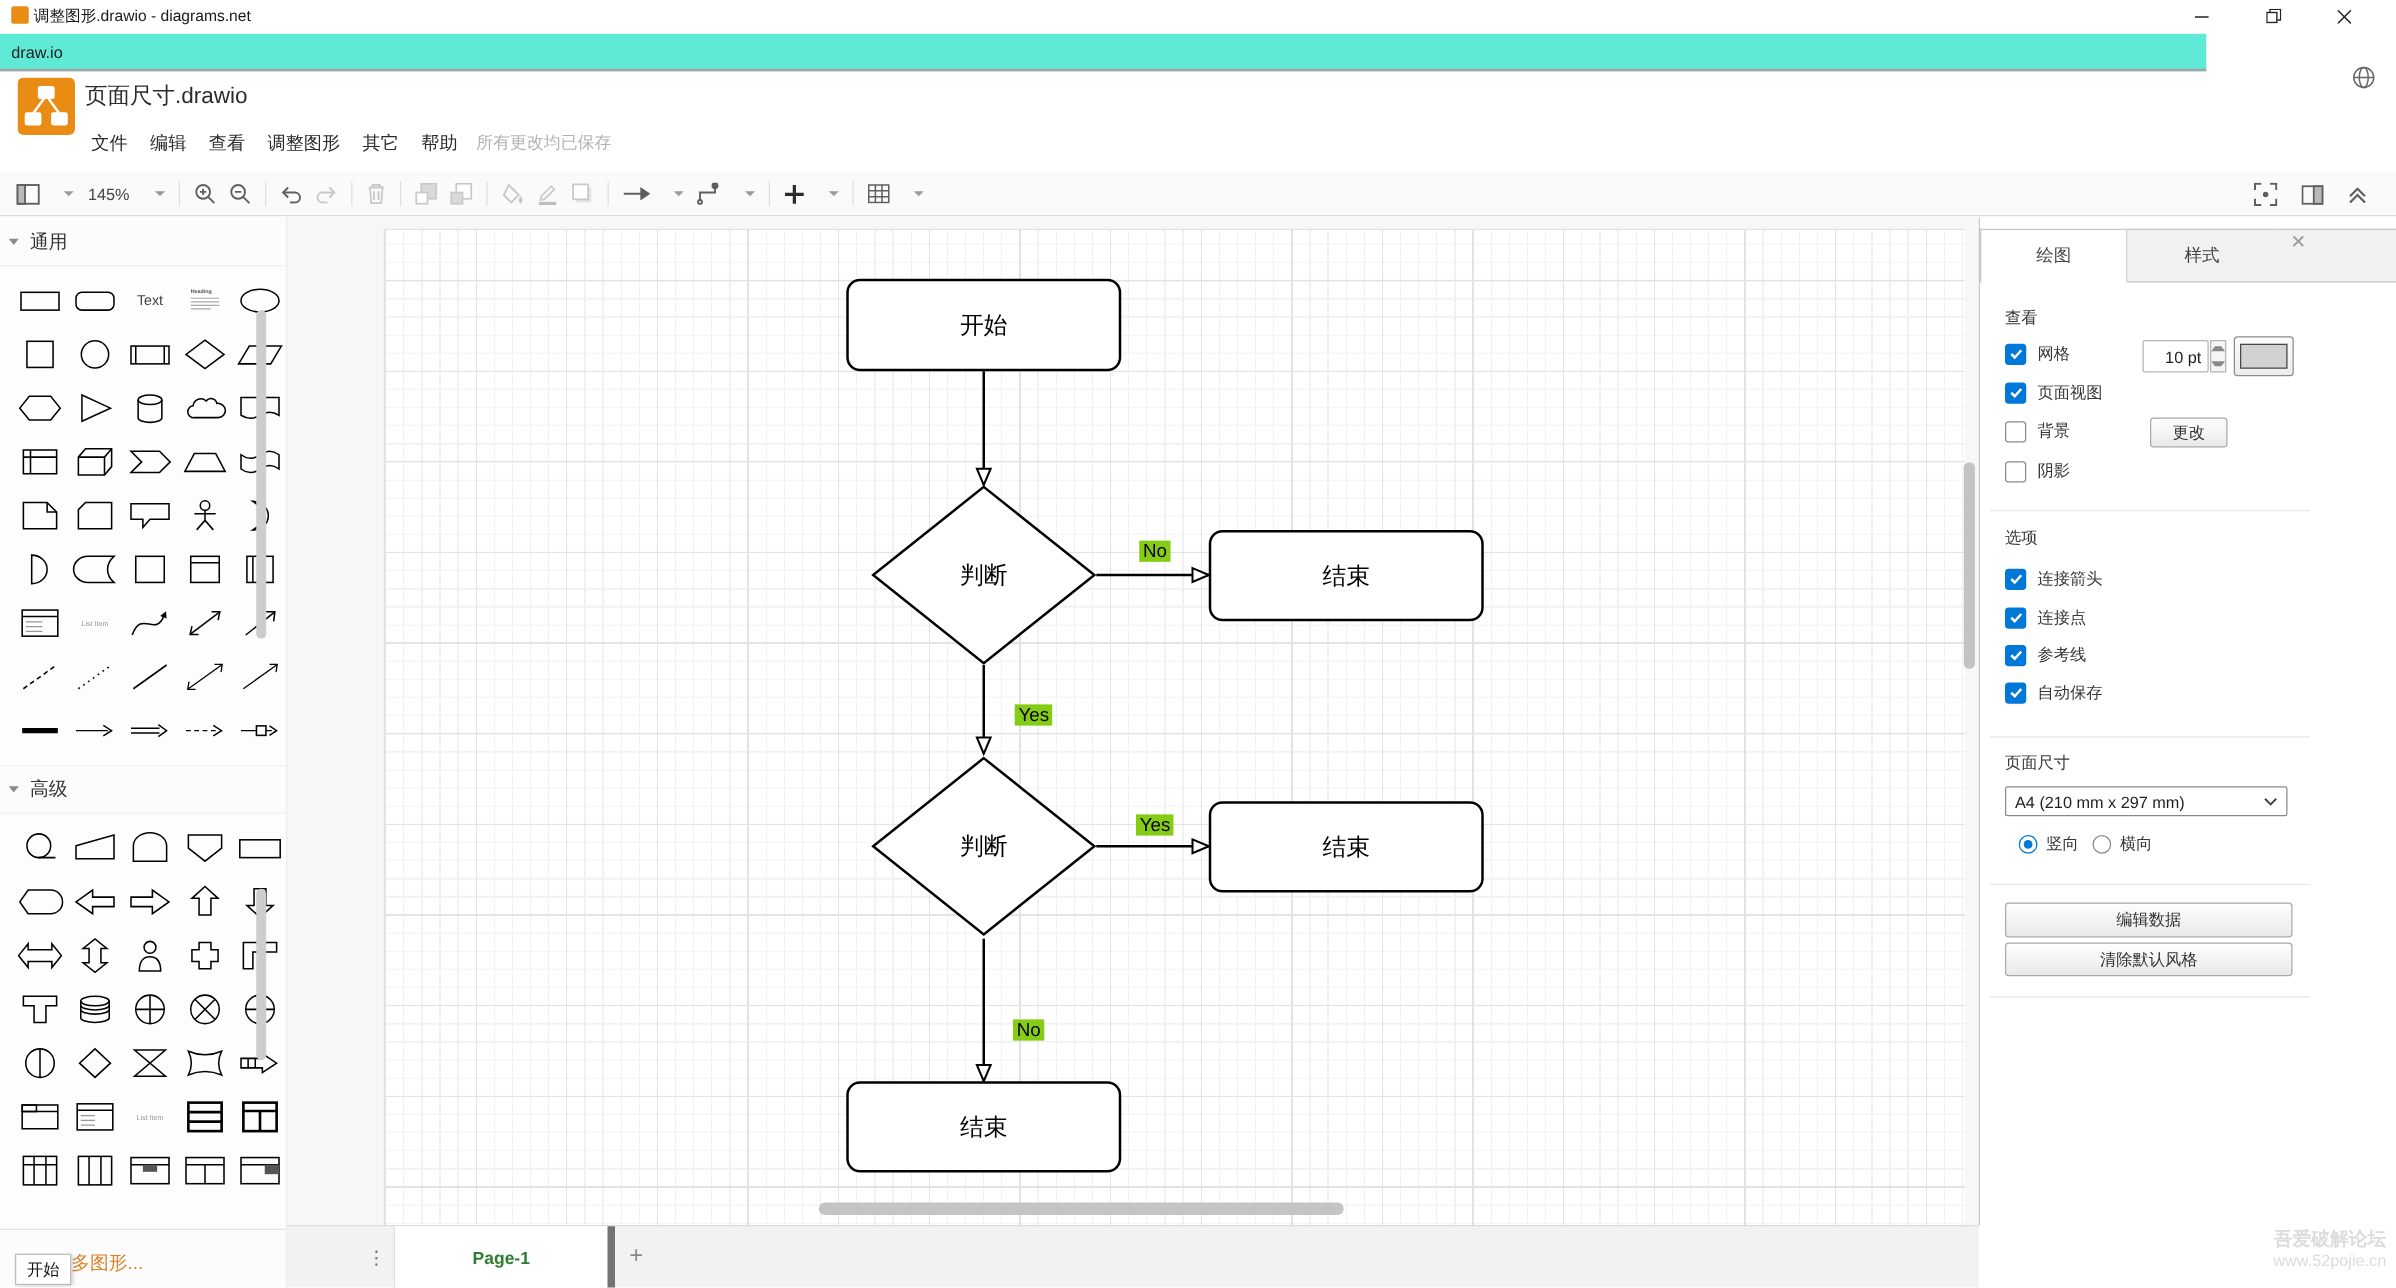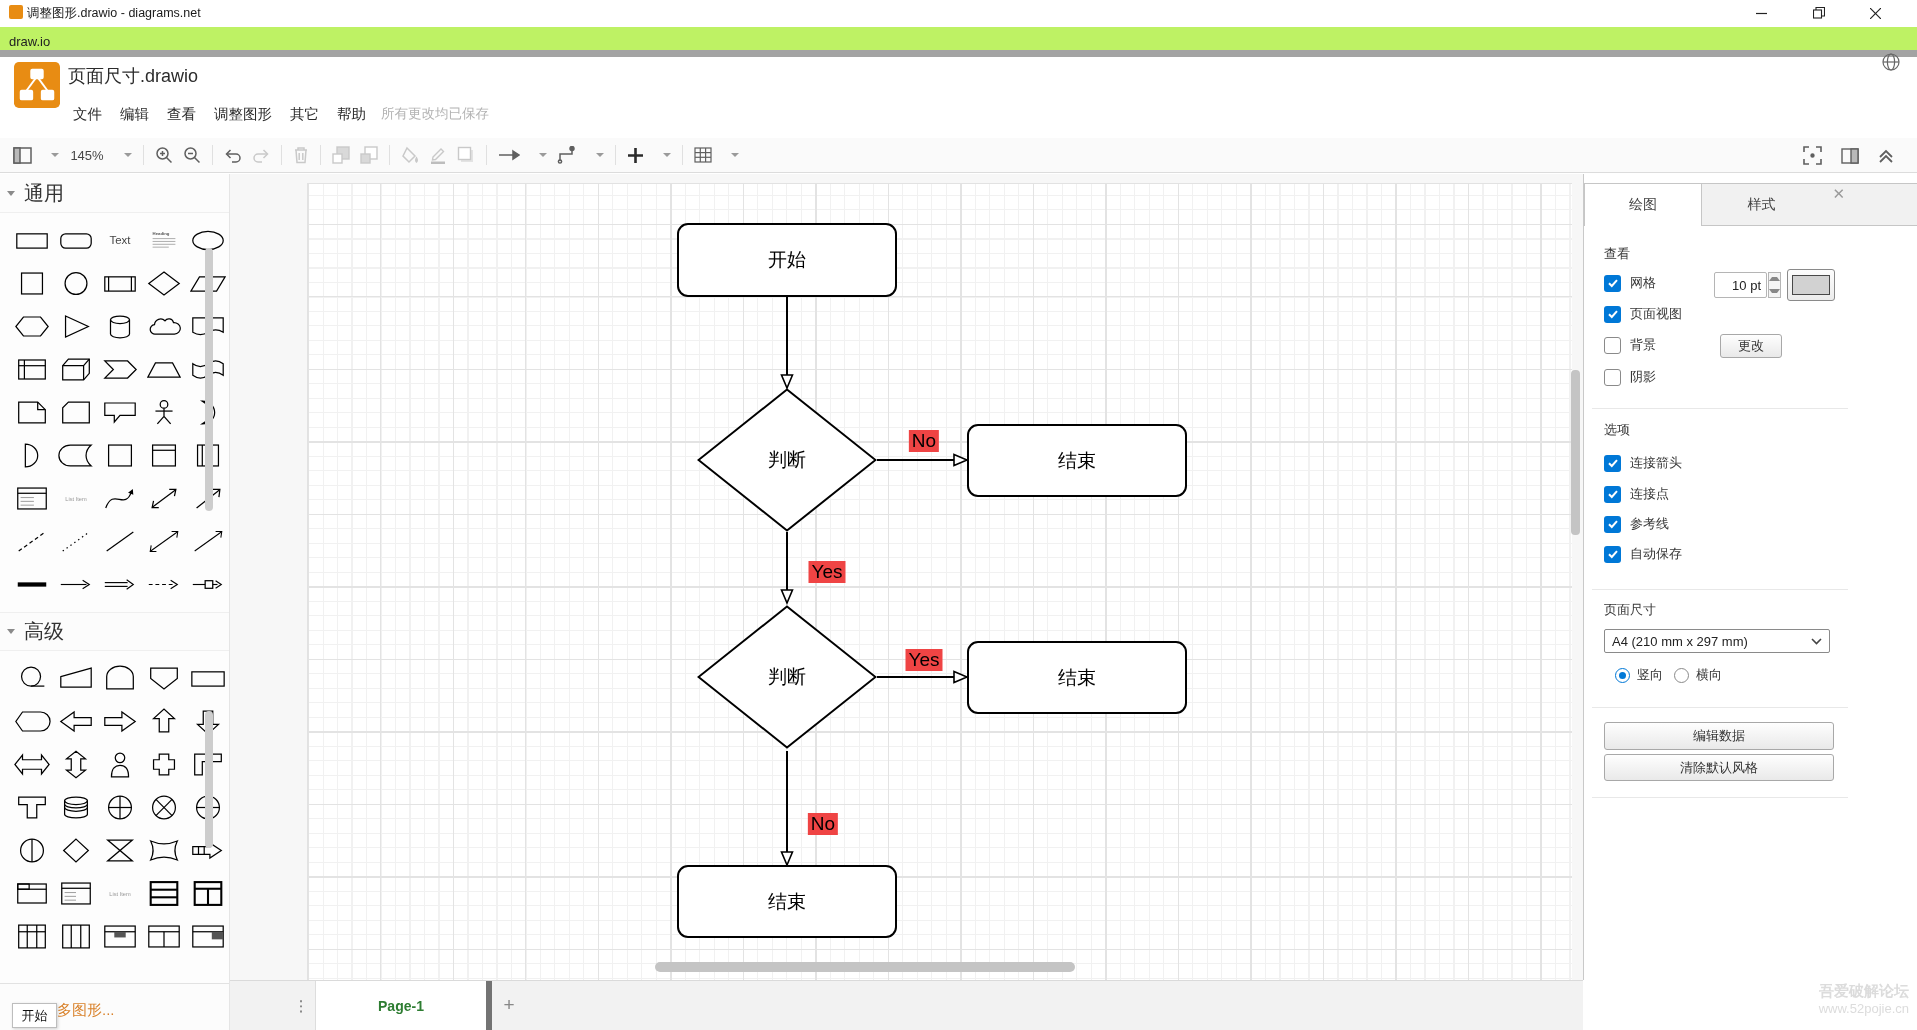--- a/index.html
+++ b/index.html
@@ -7,21 +7,21 @@
   body{font-family:"Liberation Sans",sans-serif;background:#fff;position:relative;color:#333}
 
   
   #titlebar{position:absolute;left:0;top:0;width:1917px;height:27px;background:#fff}
   #titlebar .ttext{position:absolute;left:27px;top:5px;font-size:12.5px;color:#1a1a1a;white-space:nowrap}
   #favicon{position:absolute;left:9px;top:5px;width:14px;height:14px;border-radius:2px;background:#e88c13}
   .winbtn{position:absolute;top:0;width:34px;height:26px;display:flex;align-items:center;justify-content:center}
   .winbtn svg{display:block}
 
   
-  #browser-row{position:absolute;left:0;top:27px;width:1917px;height:30px;background:#bef264;border-bottom:7px solid #a3a3a3}
+  #browser-row{position:absolute;left:0;top:27px;width:1765px;height:30px;background:#5eead4;border-bottom:2px solid #a3a3a3}
   #browser-row span{position:absolute;left:9px;top:7px;font-size:13px;color:#222}
 
   
   #header{position:absolute;left:0;top:58px;width:1917px;height:80px;background:#fff}
   #logo{position:absolute;left:14px;top:4px;width:46px;height:46px;border-radius:4px}
   #doc-title{position:absolute;left:68px;top:6px;font-size:18px;color:#2b2b2b}
   #menubar{position:absolute;left:66px;top:45px;display:flex;gap:4px;font-size:14.5px;color:#2b2b2b}
   .menu-item{padding:2px 7px;cursor:default}
   #save-status{padding:2px 4px;color:#b3b3b3;font-size:13.5px}
   #globe{position:absolute;right:16px;top:-6px}
@@ -31,21 +31,21 @@
   .tbtn{height:28px;display:flex;align-items:center;gap:19px;padding:0 5px;border-radius:3px}
   .tbtn svg{display:block}
   .tdis{opacity:1}
   .tzoom{font-size:13px;color:#474747;min-width:36px;text-align:center}
   .caret{width:0;height:0;border-left:4px solid transparent;border-right:4px solid transparent;border-top:4.5px solid #9a9a9a}
   .tsep{width:1px;height:20px;background:#e0e0e0;margin:0 6px}
   #toolbar-right{position:absolute;right:18px;top:138px;height:35px;display:flex;align-items:center;gap:9px}
 
   
   #sidebar{position:absolute;left:0;top:174px;width:230px;height:856px;background:#fdfdfd;border-right:1px solid #e5e5e5;overflow:hidden}
-  .sec-header{height:39px;display:flex;align-items:center;gap:9px;padding-left:7px;border-bottom:1px solid #efefef;background:#fcfcfc;font-size:20px;color:#333}
+  .sec-header{height:39px;display:flex;align-items:center;gap:9px;padding-left:7px;border-bottom:1px solid #efefef;background:#fcfcfc;font-size:15px;color:#333}
   .sec-header.bordered-top{border-top:1px solid #efefef}
   .chev-down{width:0;height:0;border-left:4.5px solid transparent;border-right:4.5px solid transparent;border-top:5.5px solid #8a8a8a}
   .chev-right{width:0;height:0;border-top:4.5px solid transparent;border-bottom:4.5px solid transparent;border-left:5.5px solid #8a8a8a}
   .shape-grid{display:grid;grid-template-columns:repeat(5,44px);padding:6px 0 6px 10px}
   .shape-cell{width:44px;height:43px;display:flex;align-items:center;justify-content:center}
   .shape-cell svg{display:block}
   #sb-thumb1,#sb-thumb2{position:absolute;left:205px;width:8px;background:#cdcdcd;border-radius:4px;z-index:4}
   #sb-footer{position:absolute;left:0;top:809px;width:229px;height:47px;background:#fcfcfc;border-top:1px solid #e2e2e2;z-index:5}
   #more-shapes{position:absolute;left:42px;top:17px;font-size:15px;color:#d9822b;white-space:nowrap}
   #drag-tooltip{position:absolute;left:12px;top:1003px;width:45px;height:25px;background:#fff;border:1px solid #bdbdbd;box-shadow:1px 1px 3px rgba(0,0,0,.18);display:flex;align-items:center;justify-content:center;font-size:13px;color:#111;z-index:60}
@@ -56,21 +56,21 @@
     background-image:
       repeating-linear-gradient(to right,#e3e3e3 0 1px,transparent 1px 72.5px),
       repeating-linear-gradient(to bottom,#e3e3e3 0 1px,transparent 1px 72.5px),
       repeating-linear-gradient(to right,#f1f1f1 0 1px,transparent 1px 14.5px),
       repeating-linear-gradient(to bottom,#f1f1f1 0 1px,transparent 1px 14.5px);
     background-position:0 0,0 40px,0 0,0 11px}
   #edges{position:absolute;left:0;top:0;z-index:2}
   .fc-node{position:absolute;background:#fff;border:2px solid #000;border-radius:11px;display:flex;align-items:center;justify-content:center;font-size:19px;color:#000;z-index:3}
   .fc-diamond{position:absolute;z-index:3}
   .fc-dlabel{position:absolute;display:flex;align-items:center;justify-content:center;font-size:19px;color:#000;z-index:4}
-  .elabel{position:absolute;transform:translate(-50%,-50%);background:#ef4444;padding:0 3px;font-size:19px;color:#000;z-index:4}
+  .elabel{position:absolute;transform:translate(-50%,-50%);background:#84cc16;padding:0 3px;font-size:15px;color:#000;z-index:4}
   #hscroll{position:absolute;left:425px;top:788px;width:420px;height:10px;background:#c4c4c4;border-radius:5px;z-index:6}
   #canvas-vscroll{position:absolute;left:1571px;top:370px;width:9px;height:165px;background:#c4c4c4;border-radius:4px;z-index:6}
 
   
   #panel{position:absolute;left:1583px;top:174px;width:334px;height:806px;background:#fff;border-left:1px solid #c9c9c9;font-size:13px}
   #tabbar{position:absolute;left:0;top:9px;width:334px;height:43px;display:flex}
   .tab{display:flex;align-items:center;justify-content:center;font-size:14px;color:#444}
   #tab-active{width:118px;background:#fff;border:1px solid #c6c6c6;border-bottom:none}
   #tab-inactive{width:119px;background:#f1f1f1;border-top:1px solid #c6c6c6;border-bottom:1px solid #c6c6c6}
   #tab-filler{flex:1;background:#f1f1f1;border-top:1px solid #c6c6c6;border-bottom:1px solid #c6c6c6;position:relative}

